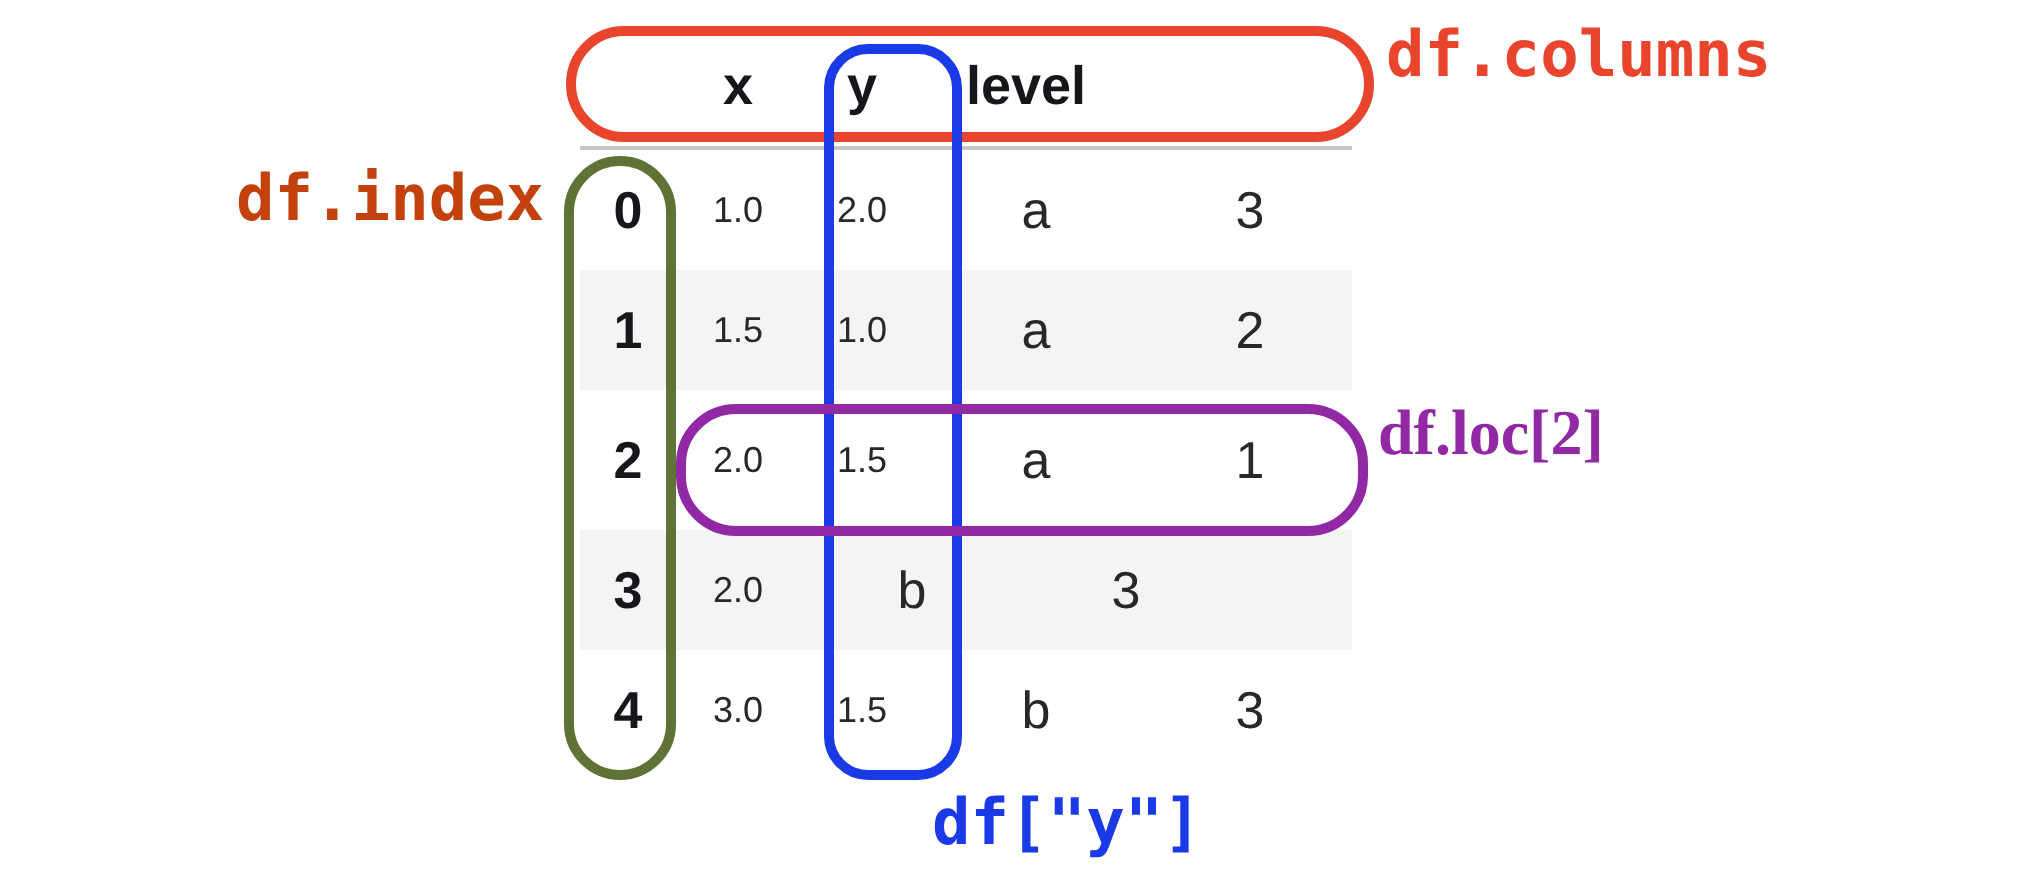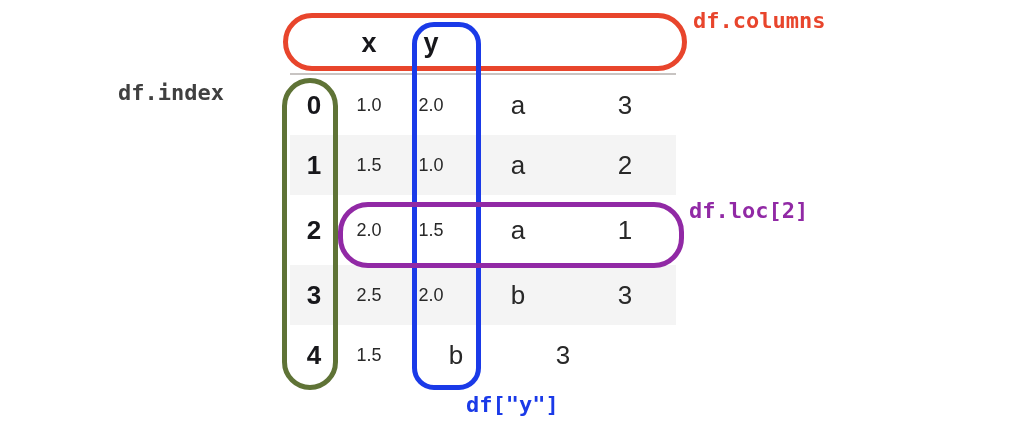--- a/index.html
+++ b/index.html
@@ -107,38 +107,39 @@
     border: 5px solid #9129a5;
     border-radius: 30px;
     z-index: 8;
   }
 
   
   .anno {
     position: absolute;
     font-family: "DejaVu Sans Mono", monospace;
     font-weight: bold;
-    font-size: 22px;
+    font-size: 32px;
     white-space: nowrap;
     z-index: 10;
   }
   #anno-columns { left: 693px; top: 8px;  color: #e8452c; }
-  #anno-index   { left: 118px; top: 80px; color: #404040; }
-  #anno-loc     { left: 689px; top: 198px; color: #9129a5; }
+  #anno-index   { left: 118px; top: 80px; color: #c2410c; }
+  #anno-loc     { left: 689px; top: 198px; color: #9129a5; font-family: Liberation Serif, serif; }
   #anno-y       { left: 466px; top: 392px; color: #1a3ae8; }
 </style>
 </head>
 <body>
 
 <div id="df-table">
 
   <div class="df-row df-header" style="top:0px;">
     <div class="c-index"></div>
     <div class="c-x">x</div>
     <div class="c-y">y</div>
+    <div class="c-level">level</div>
   </div>
 
   <div class="df-row df-body-row" style="top:62px;">
     <div class="c-index">0</div>
     <div class="c-x">1.0</div>
     <div class="c-y">2.0</div>
     <div class="c-team">a</div>
     <div class="c-level">3</div>
   </div>
 
@@ -153,28 +154,28 @@
   <div class="df-row df-body-row" style="top:182px;height:70px;">
     <div class="c-index">2</div>
     <div class="c-x">2.0</div>
     <div class="c-y">1.5</div>
     <div class="c-team">a</div>
     <div class="c-level">1</div>
   </div>
 
   <div class="df-row df-body-row stripe" style="top:252px;">
     <div class="c-index">3</div>
-    <div class="c-x">2.5</div>
     <div class="c-y">2.0</div>
     <div class="c-team">b</div>
     <div class="c-level">3</div>
   </div>
 
   <div class="df-row df-body-row" style="top:312px;">
     <div class="c-index">4</div>
+    <div class="c-x">3.0</div>
     <div class="c-y">1.5</div>
     <div class="c-team">b</div>
     <div class="c-level">3</div>
   </div>
 
 </div>
 
 <div class="hl" id="hl-columns"></div>
 <div class="hl" id="hl-index"></div>
 <div class="hl" id="hl-column-y"></div>

